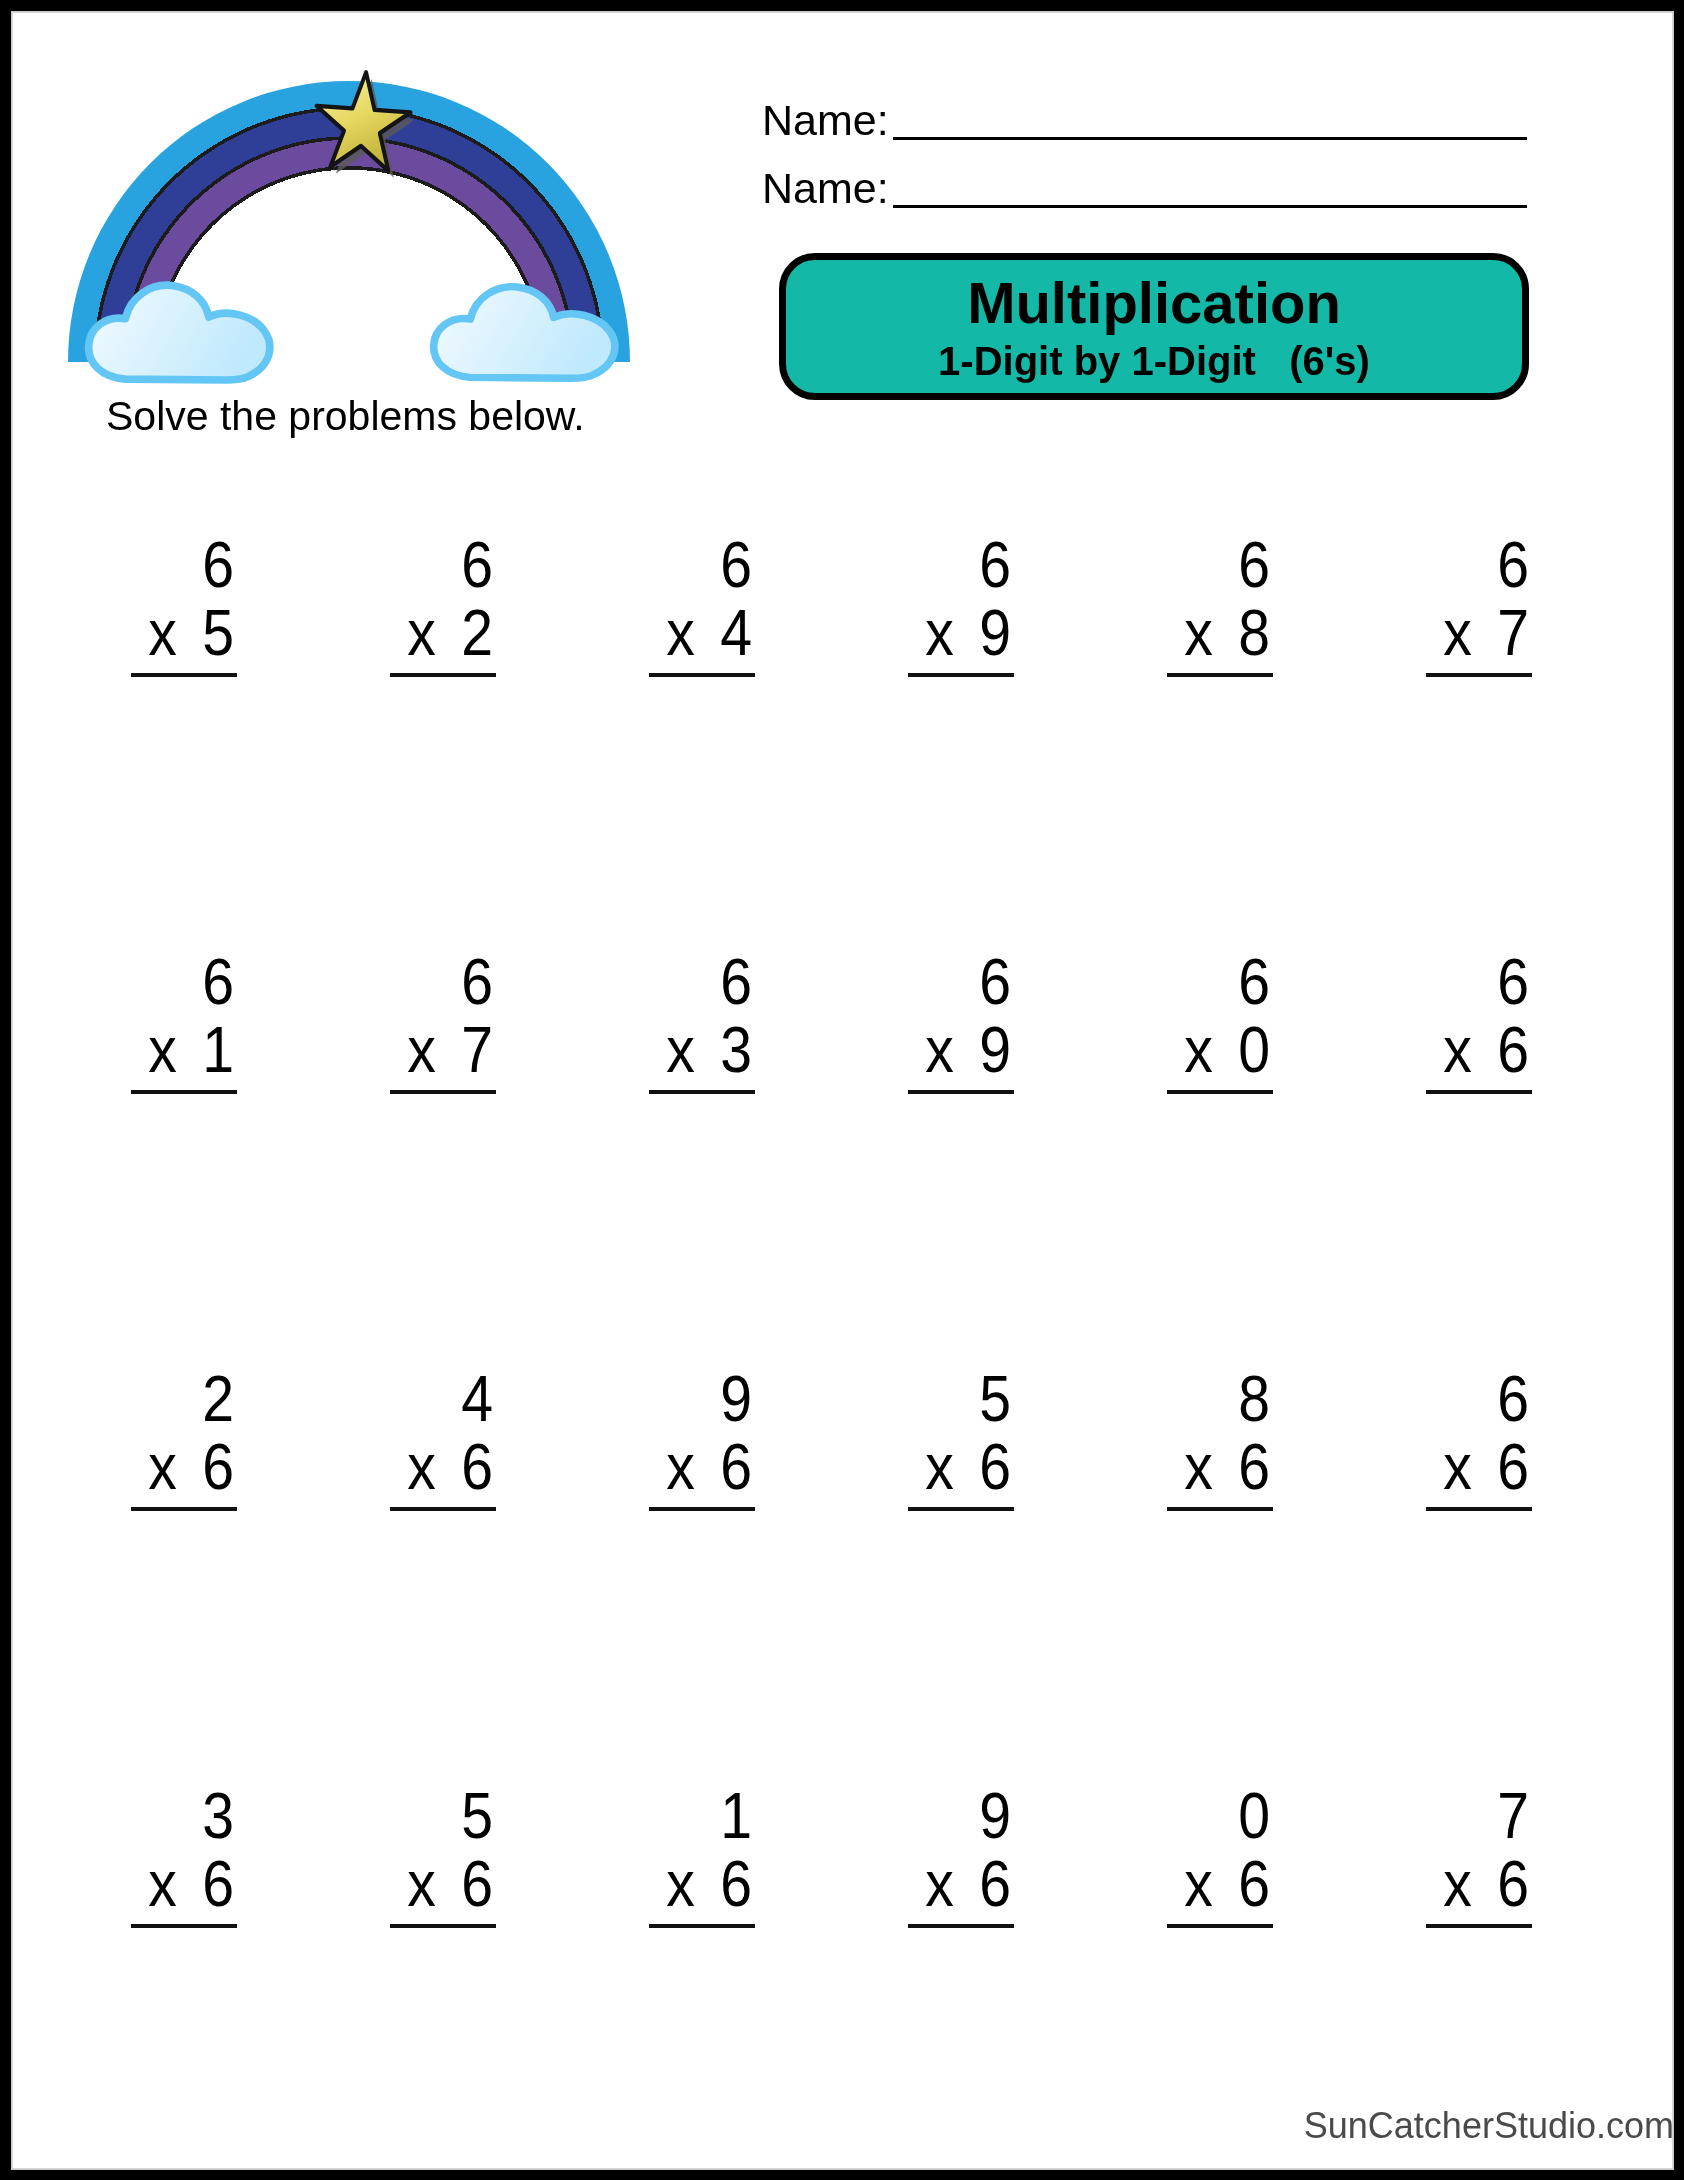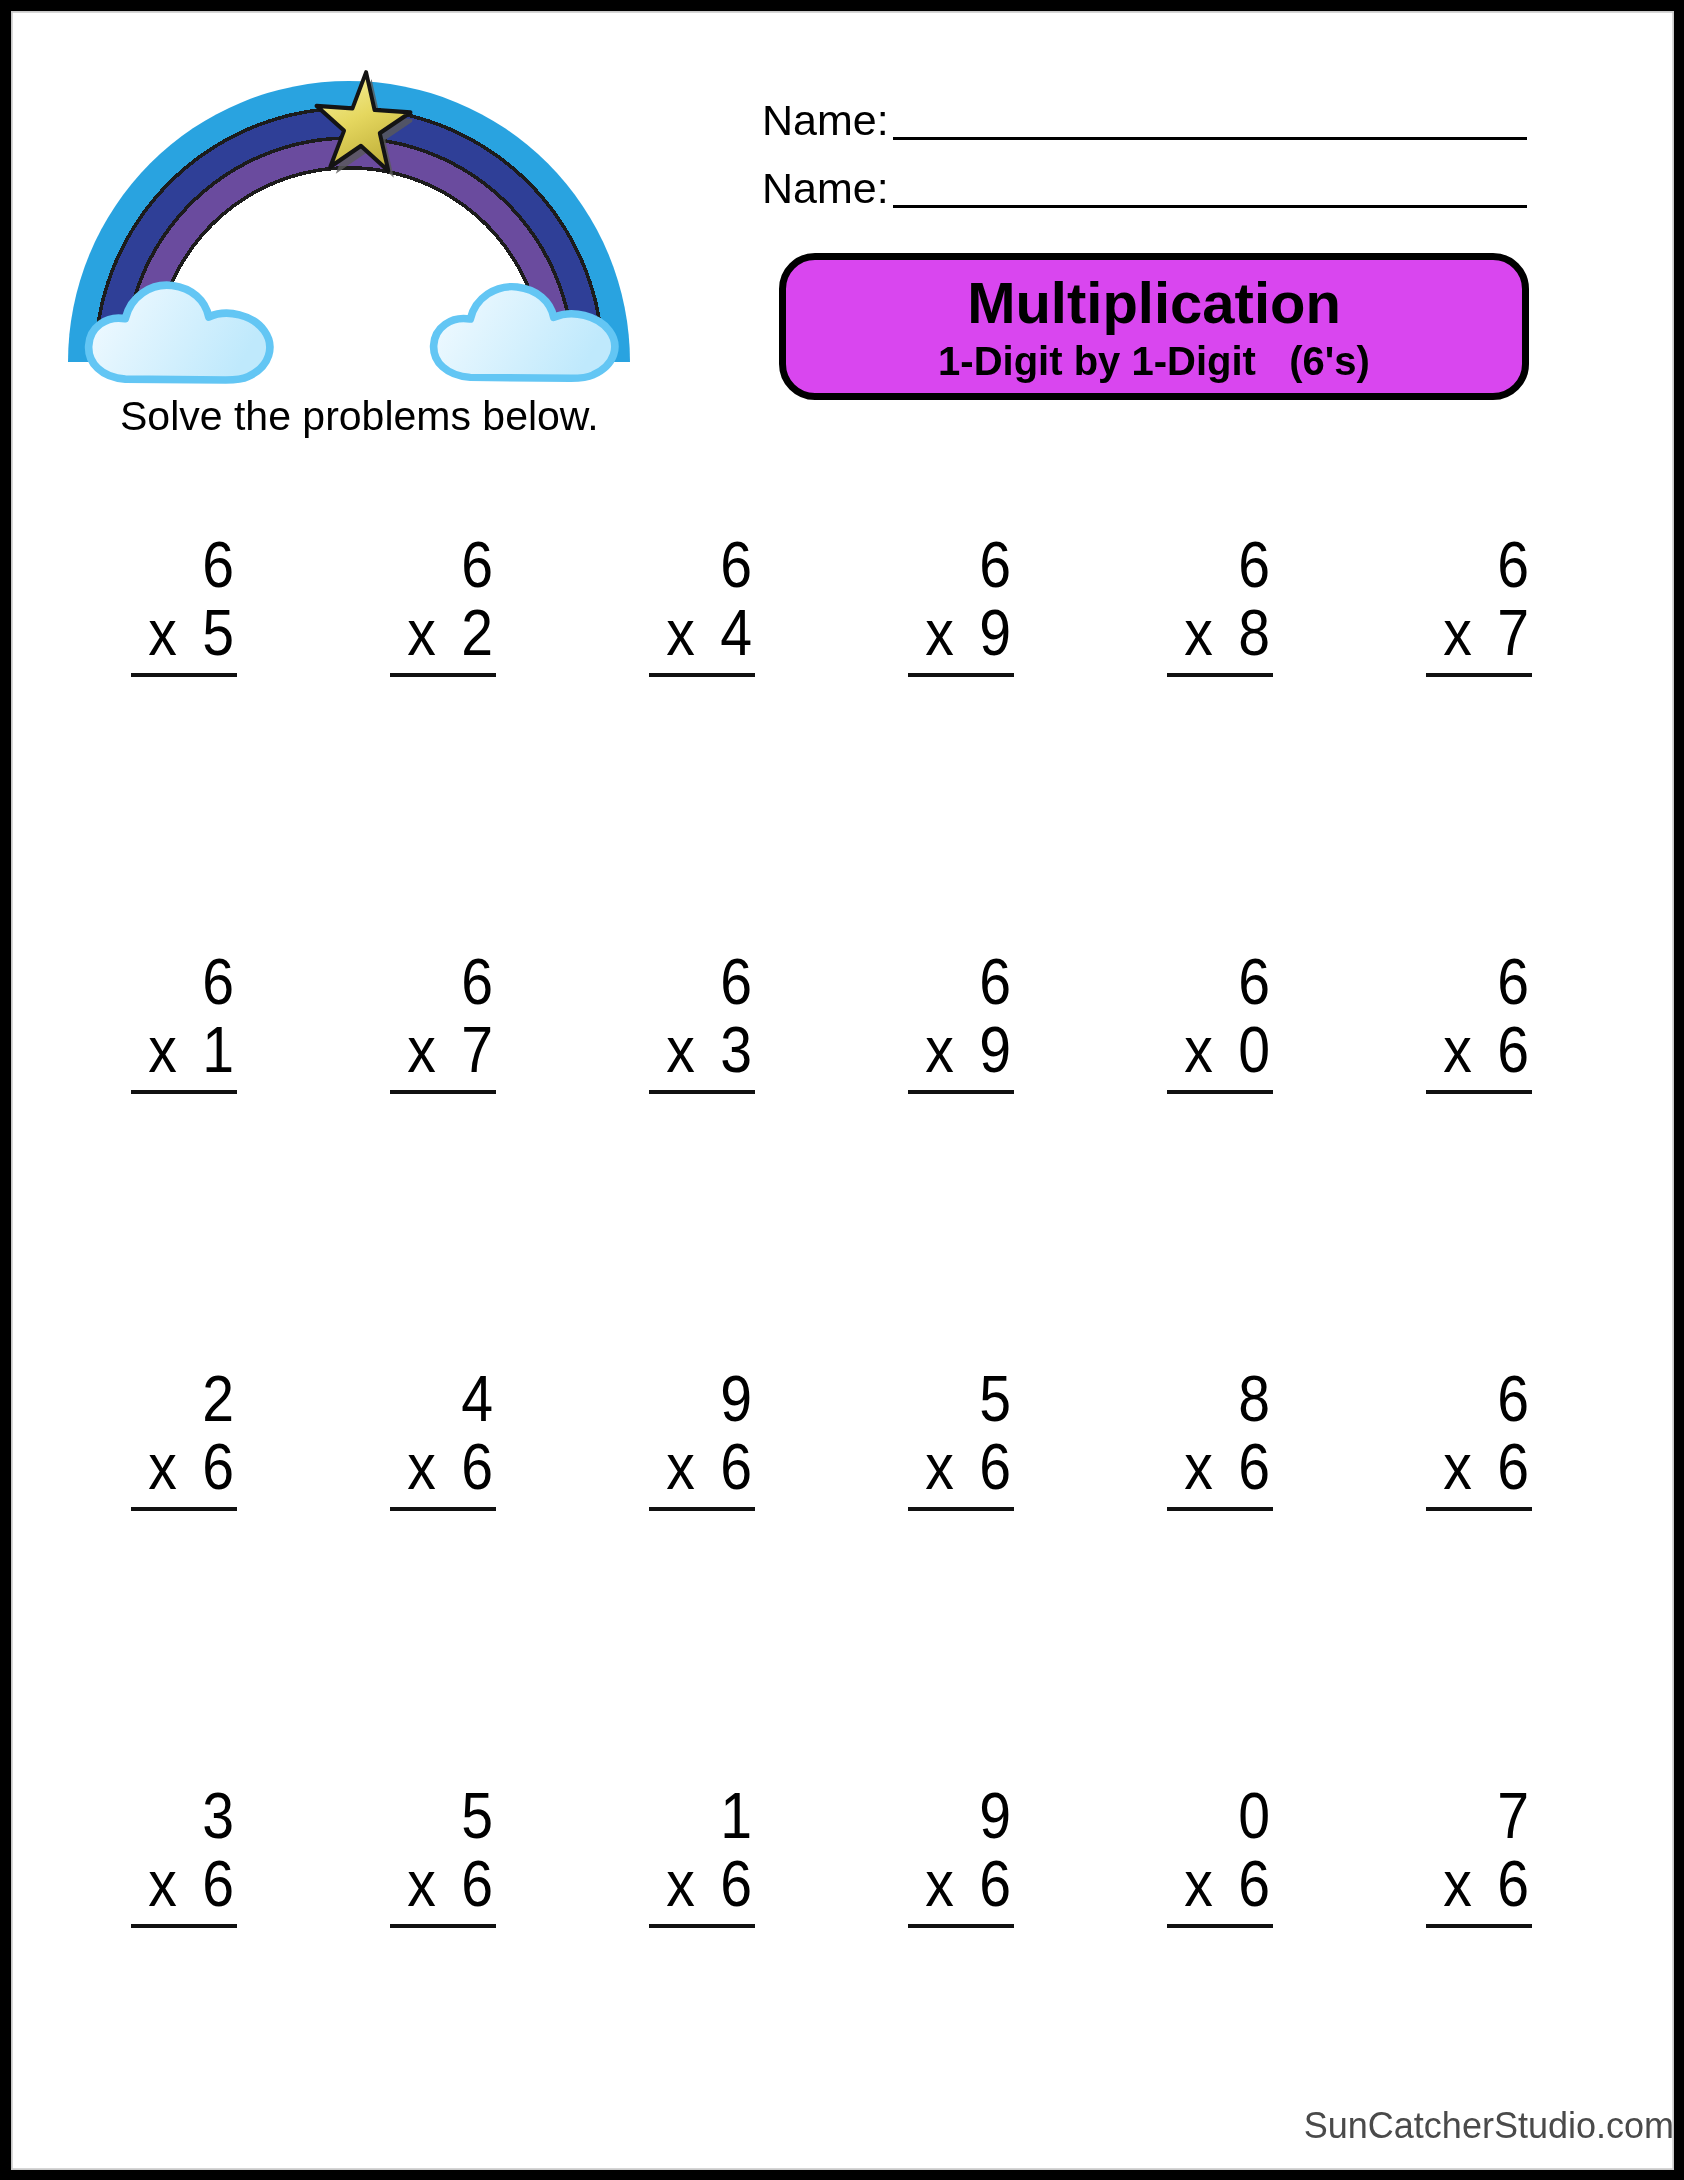--- a/index.html
+++ b/index.html
@@ -37,38 +37,38 @@
       #1c1c1c 93.2% 94.1%,
       #dd4a2e 94.1% 99.1%,
       #1c1c1c 99.1% 100%);
   }
   .cloud { position:absolute; }
   .cloud-left  { left:30px;  top:224px; width:213px; height:115px; z-index:3; }
   .cloud-right { left:375px; top:226px; width:213px; height:111px; z-index:3; }
   .star { position:absolute; left:262px; top:23px; width:99px; height:107px; z-index:4; transform:rotate(4deg); }
 
   .instruction {
-    position:absolute; left:109px; top:382px;
+    position:absolute; left:95px; top:382px;
     font-size:41px; color:#000; letter-spacing:0px;
   }
 
   
   .field-label { position:absolute; width:128px; text-align:left; font-size:43px; color:#000; }
   .name-label { left:751px; top:85px; }
   .date-label { left:751px; top:153px; }
   .field-line { position:absolute; height:3.4px; background:#000; width:634px; left:882px; }
   .name-line { top:126px; }
   .date-line { top:194px; }
 
   
   .title-box {
     position:absolute; left:768px; top:242px;
     width:750px; height:147px;
     box-sizing:border-box;
-    background:#d946ef;
+    background:#14b8a6;
     border:7.7px solid #000;
     border-radius:36px;
     display:flex; flex-direction:column; align-items:center; justify-content:center;
   }
   .title-main { font-size:58px; font-weight:bold; color:#000; line-height:1.0; margin-top:1.7px; }
   .title-sub  { font-size:40px; color:#000; line-height:1.0; margin-top:8.5px; white-space:pre;font-weight:bold; }
 
   
   .grid {
     position:absolute; left:43px; top:511px;

